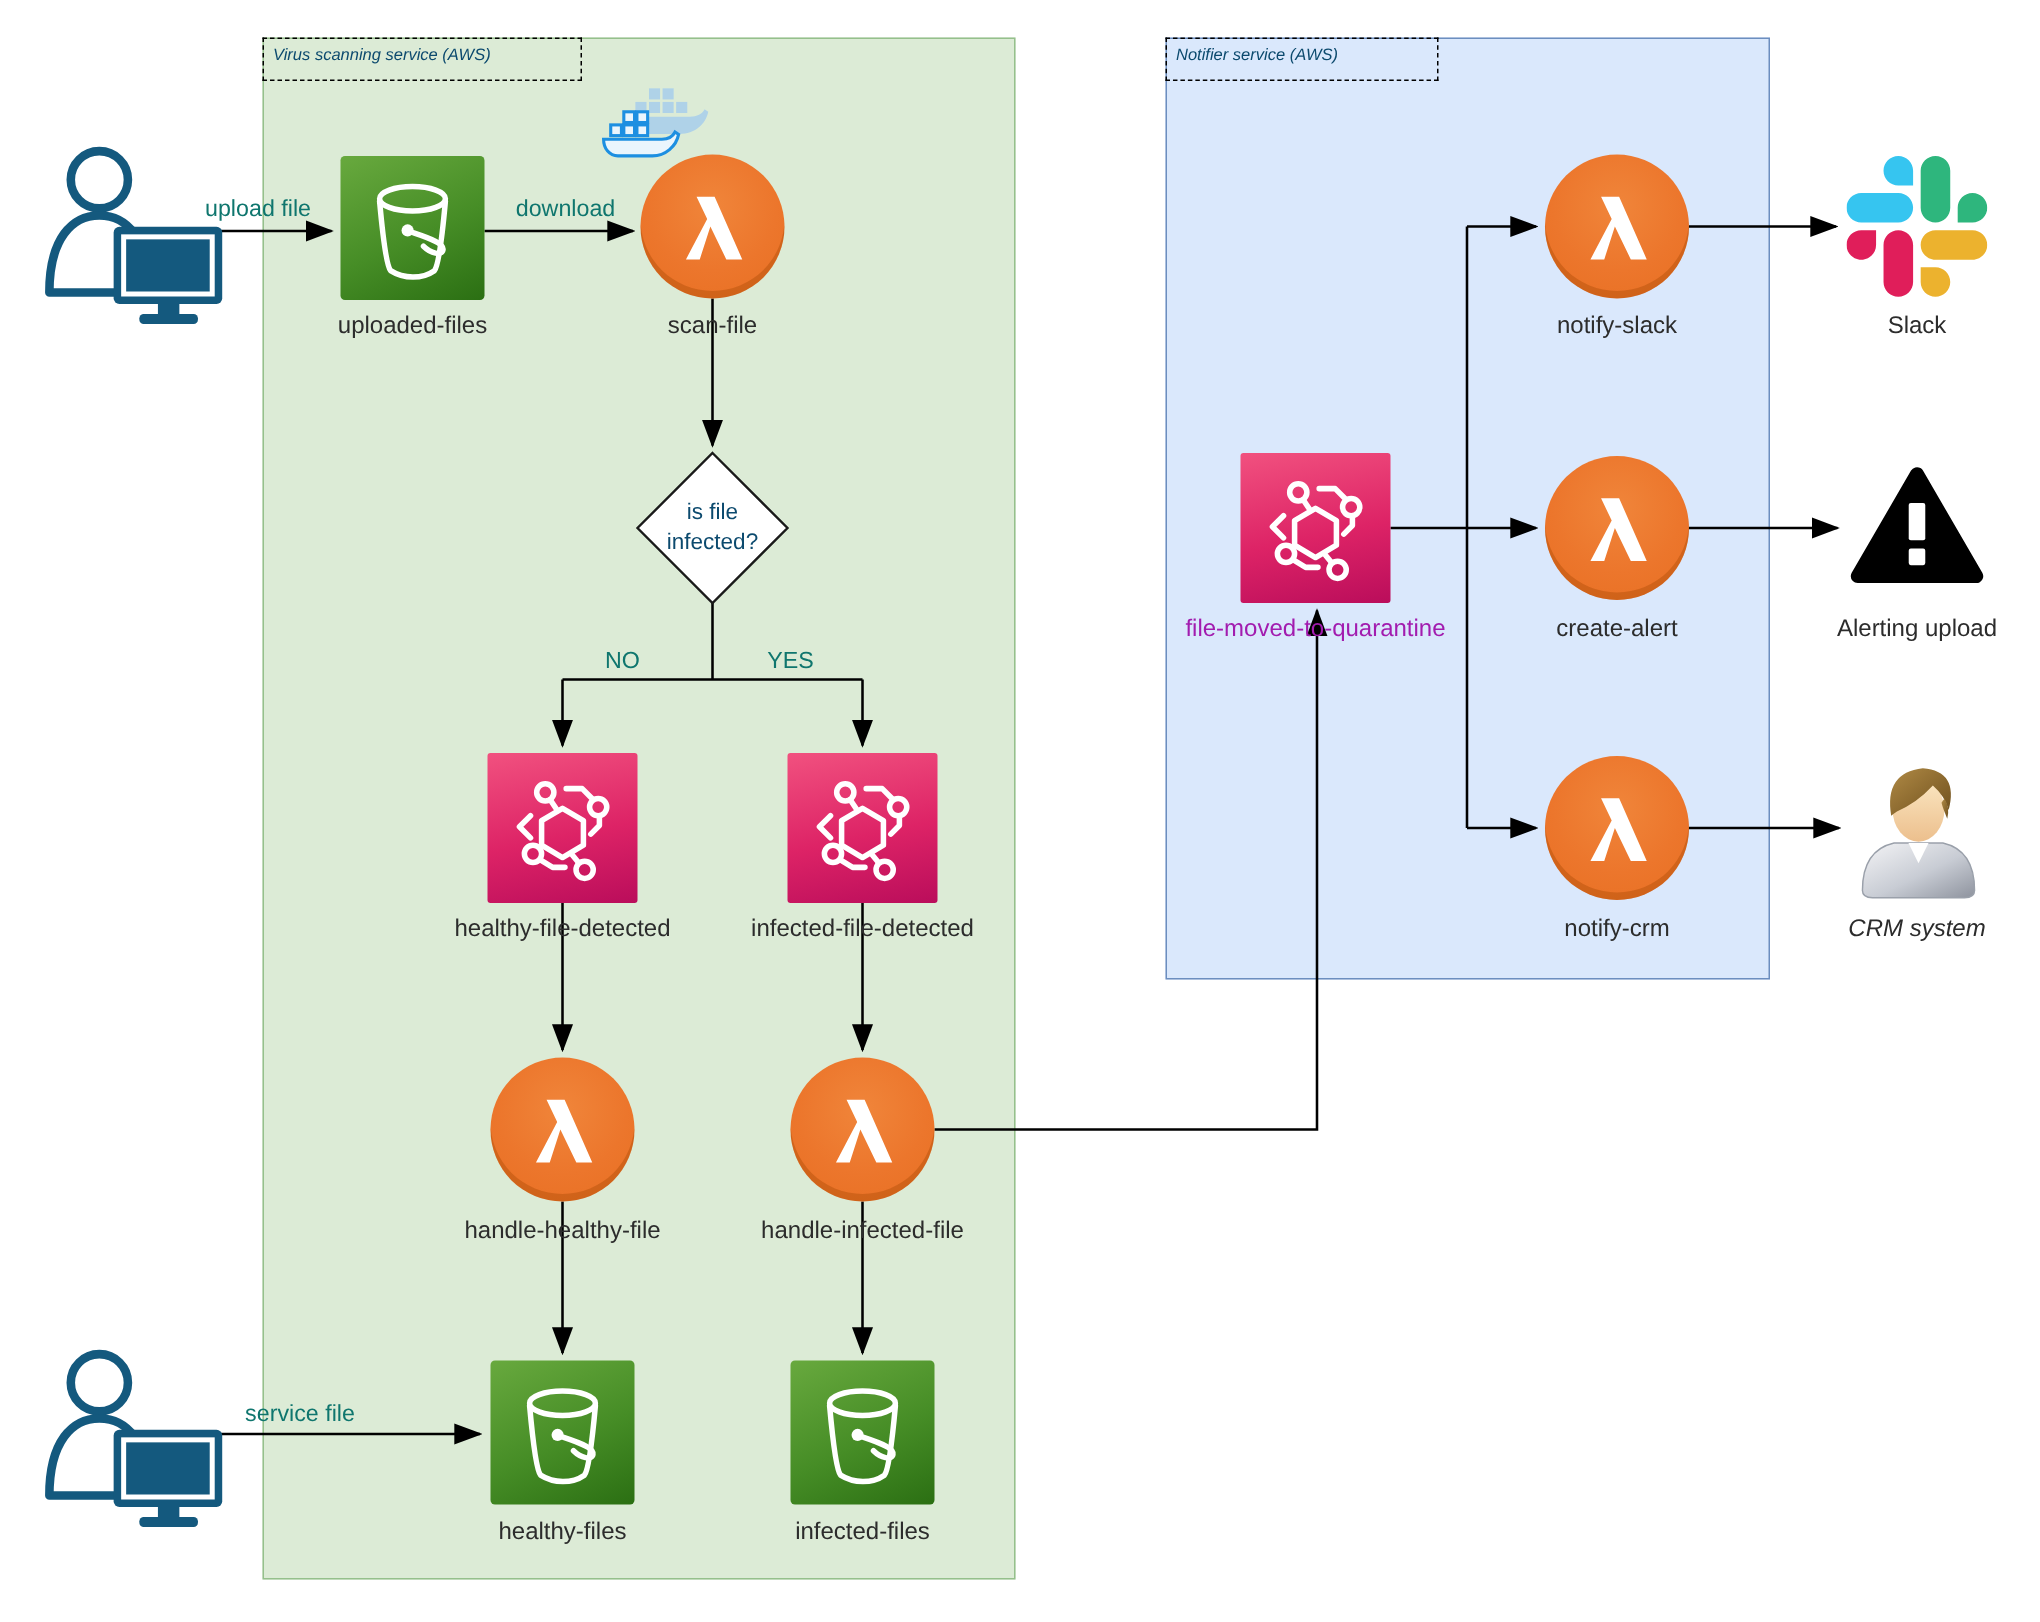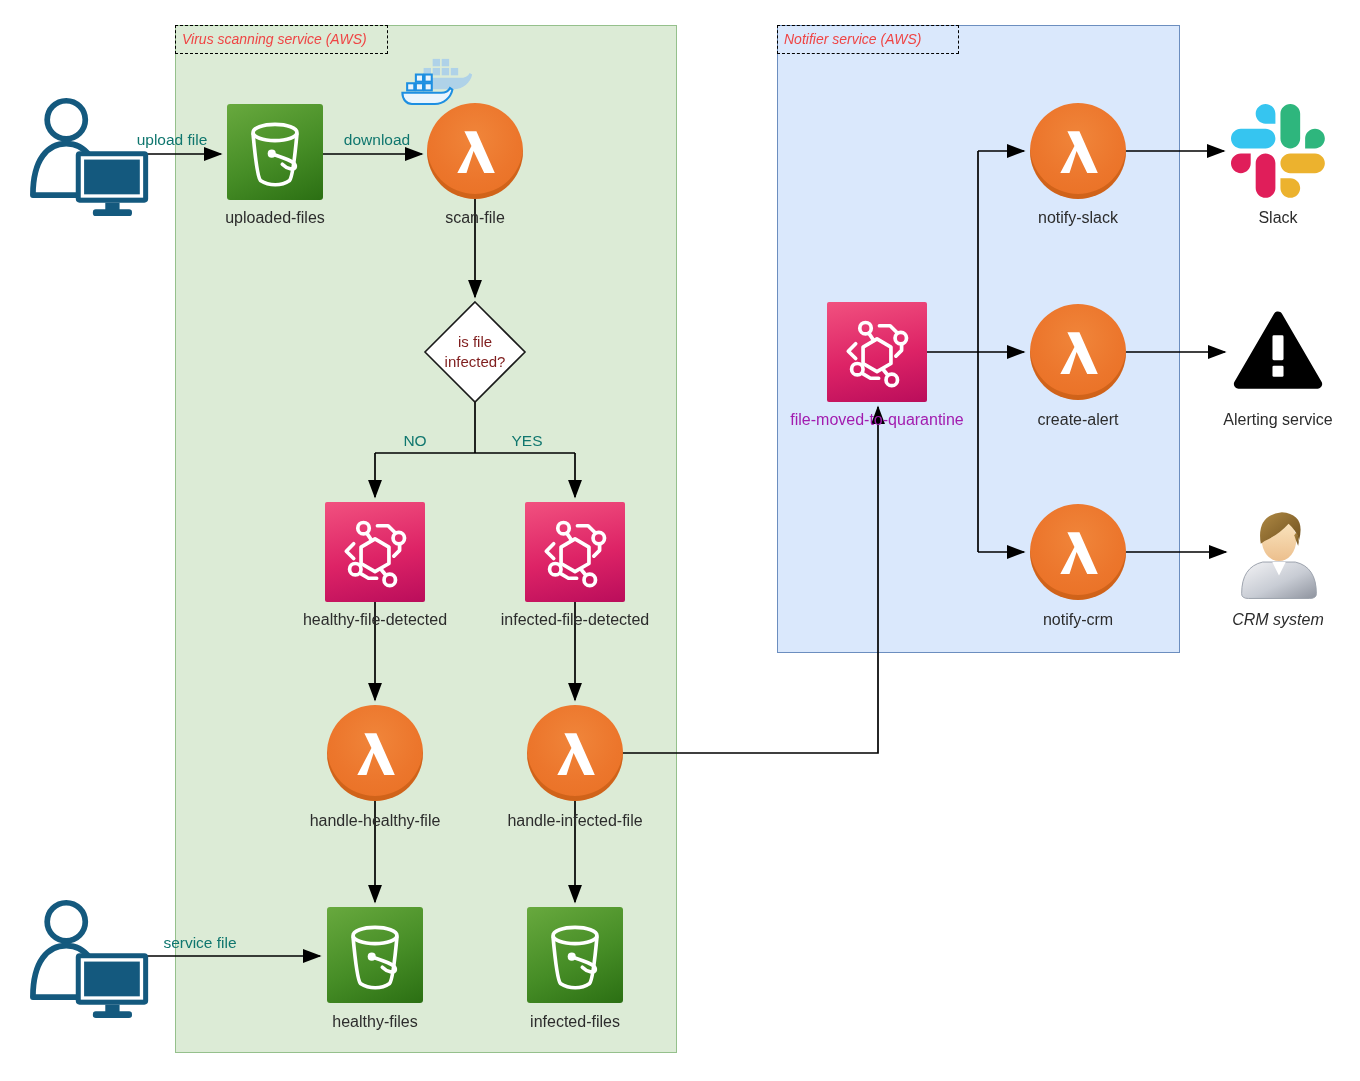--- a/index.html
+++ b/index.html
@@ -4,42 +4,42 @@
 <style>
   html,body{margin:0;padding:0;background:#ffffff;}
   .canvas{position:relative;width:1360px;height:1081px;background:#ffffff;
           font-family:"Liberation Sans", sans-serif;color:#262626;overflow:hidden;}
   .container{position:absolute;box-sizing:border-box;}
   .container.green{left:175px;top:25px;width:502px;height:1028px;
       background:#dcebd6;border:1.5px solid #95c08c;}
   .container.blue{left:777px;top:25px;width:403px;height:628px;
       background:#dae8fc;border:1.5px solid #6c8ebf;}
   .container-label{position:absolute;box-sizing:border-box;border:1.6px dashed #000;
-      font-style:italic;font-size:14px;color:#ef4444;padding:5px 8px 4px 6px;white-space:nowrap;
+      font-style:italic;font-size:11px;color:#0c4a6e;padding:5px 8px 4px 6px;white-space:nowrap;
       background:transparent;}
   .container-label.green-lbl{left:175px;top:25px;width:213px;height:29px;}
   .container-label.blue-lbl{left:777px;top:25px;width:182px;height:29px;}
   .edges{position:absolute;left:0;top:0;z-index:3;}
   .icon{position:absolute;z-index:4;display:flex;align-items:center;justify-content:center;}
   .lambda{width:96px;height:96px;border-radius:50%;
       background:radial-gradient(circle at 50% 36%, #f0853a 0%, #ec762c 55%, #e86f22 100%);
       box-shadow:inset 0 -5px 0 rgba(160,70,0,.35);}
   .lambda svg{width:68px;height:68px;}
   .bucket{width:96px;height:96px;border-radius:3px;
       background:linear-gradient(155deg,#68a93e 0%,#468d26 55%,#2b6f13 100%);}
   .bucket svg{width:78px;height:78px;}
   .topic{width:100px;height:100px;border-radius:2px;
       background:linear-gradient(168deg,#f1517f 0%,#dd2366 55%,#ba0d5b 100%);}
   .topic svg{width:82px;height:82px;}
   .node-label{position:absolute;z-index:6;transform:translate(-50%,-50%);
       font-size:16px;white-space:nowrap;color:#2c2c2c;text-align:center;}
   .edge-label{position:absolute;z-index:6;transform:translate(-50%,-50%);
       font-size:15.5px;white-space:nowrap;color:#0f766e;text-align:center;}
   .diamond-text{position:absolute;z-index:5;transform:translate(-50%,-50%);
-      font-size:15px;color:#7f1d1d;text-align:center;line-height:1.35;}
+      font-size:15px;color:#0c4a6e;text-align:center;line-height:1.35;}
 </style>
 </head>
 <body>
 
 <div class="canvas">
 
   <div class="container green"></div>
   <div class="container blue"></div>
   <div class="container-label green-lbl">Virus scanning service (AWS)</div>
   <div class="container-label blue-lbl">Notifier service (AWS)</div>
@@ -297,21 +297,21 @@
   <div class="node-label" style="left:575px;top:620px;">infected-file-detected</div>
   <div class="node-label" style="left:375px;top:821px;">handle-healthy-file</div>
   <div class="node-label" style="left:575px;top:821px;">handle-infected-file</div>
   <div class="node-label" style="left:375px;top:1022px;">healthy-files</div>
   <div class="node-label" style="left:575px;top:1022px;">infected-files</div>
   <div class="node-label" style="left:877px;top:420px;color:#a21caf;">file-moved-to-quarantine</div>
   <div class="node-label" style="left:1078px;top:218px;">notify-slack</div>
   <div class="node-label" style="left:1078px;top:420px;">create-alert</div>
   <div class="node-label" style="left:1078px;top:620px;">notify-crm</div>
   <div class="node-label" style="left:1278px;top:218px;">Slack</div>
-  <div class="node-label" style="left:1278px;top:420px;">Alerting service</div>
+  <div class="node-label" style="left:1278px;top:420px;">Alerting upload</div>
   <div class="node-label" style="left:1278px;top:620px;font-style:italic;">CRM system</div>
 
   <div class="edge-label" style="left:172px;top:140px;">upload file</div>
   <div class="edge-label" style="left:377px;top:140px;">download</div>
   <div class="edge-label" style="left:200px;top:943px;">service file</div>
   <div class="edge-label" style="left:415px;top:441px;">NO</div>
   <div class="edge-label" style="left:527px;top:441px;">YES</div>
 
 </div>
 

